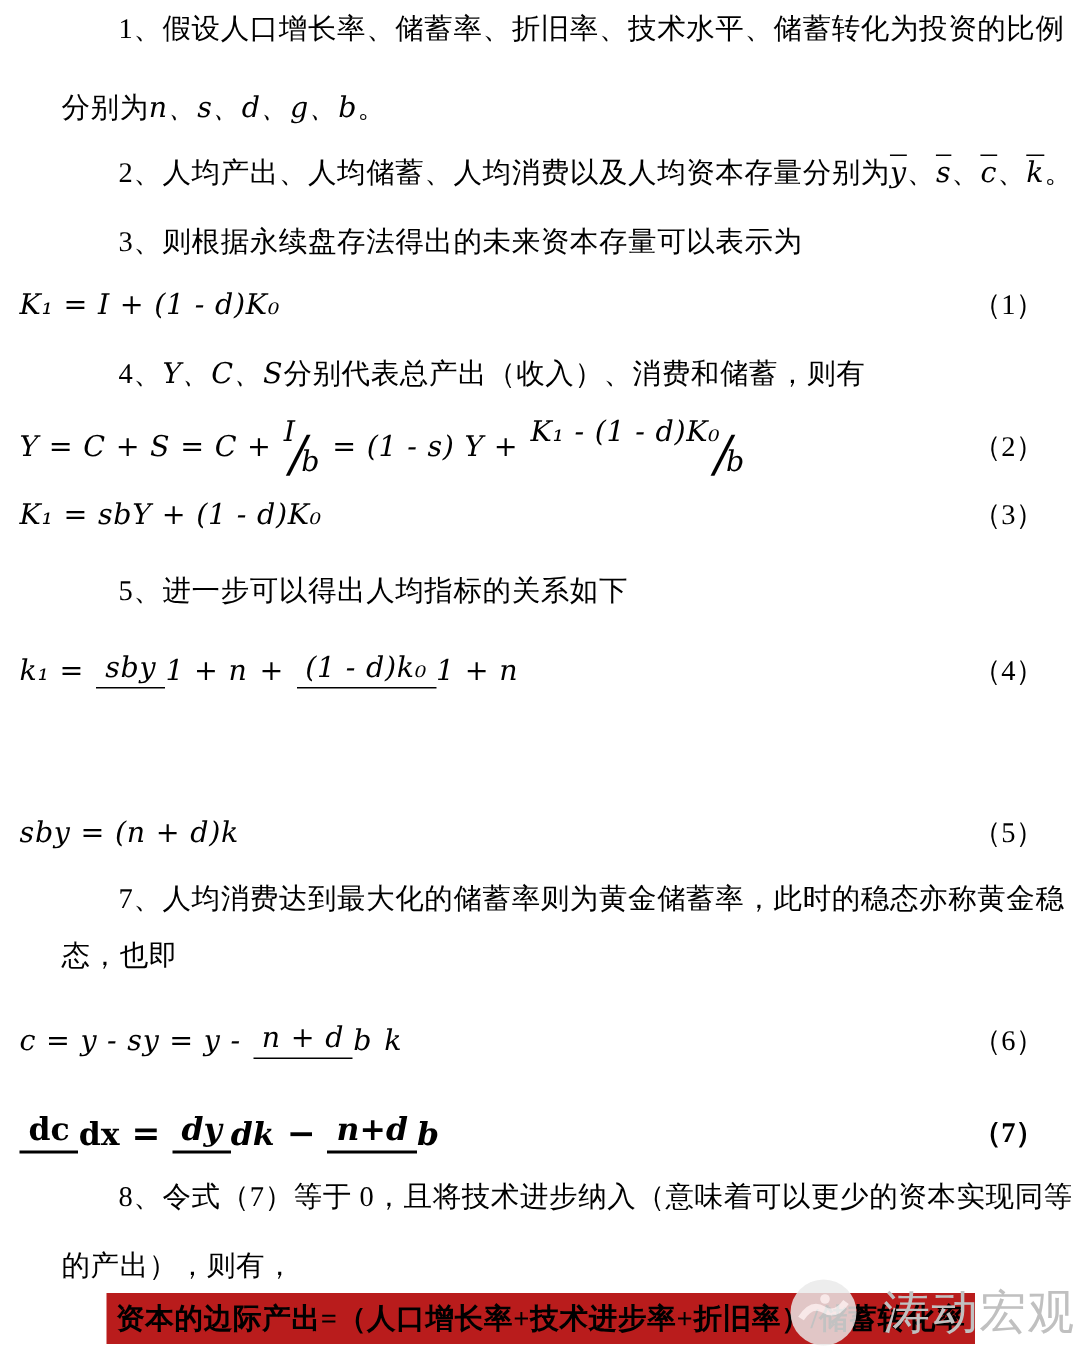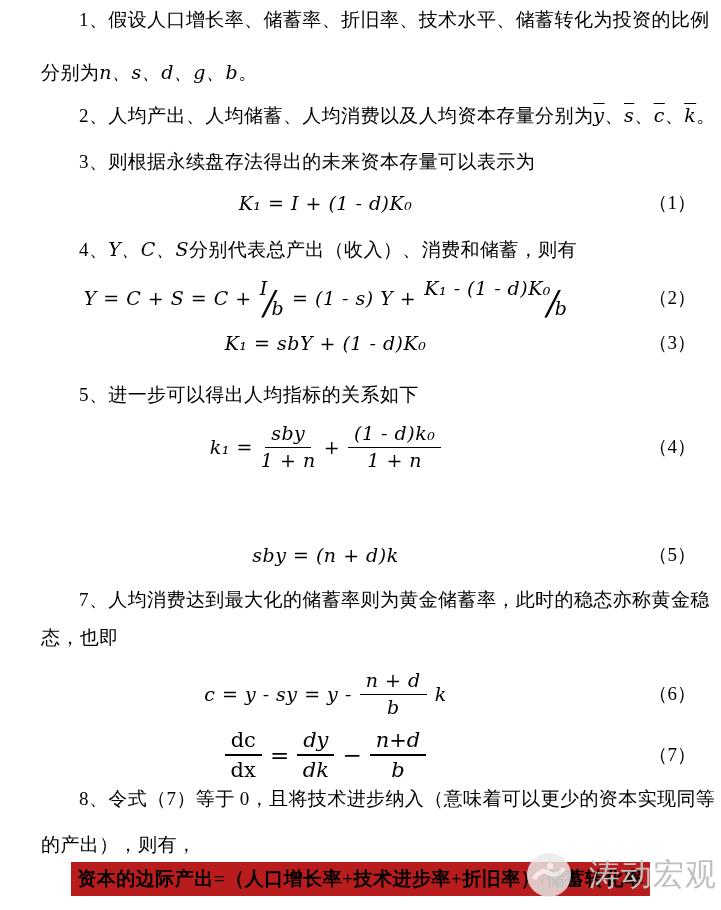--- a/index.html
+++ b/index.html
@@ -11,40 +11,40 @@
   .para{
     position:absolute;left:9px;right:9px;
     font-size:19px;line-height:1.3;letter-spacing:0.4px;white-space:nowrap;margin-left:32px;
   }
   .ind{text-indent:2em;}
   .math{font-family:"DejaVu Serif","Liberation Serif",serif;font-style:italic;letter-spacing:0.5px;}
   .ov{text-decoration:overline;}
   
   .eq-row{
     position:absolute;left:9px;right:9px;
-    display:flex;align-items:center;justify-content:center;
+    display:flex;align-items:center;
     padding-right:70px;box-sizing:border-box;
     font-size:19px;
   }
   .eq-row > *{margin:0 4px;}
   .eq-num{
     position:absolute;right:16px;top:50%;transform:translateY(-50%);
     font-family:"Liberation Serif",serif;font-style:normal;font-size:19px;margin:0;
   }
   
-  .vfrac{display:inline-flex;flex-direction:column;align-items:center;vertical-align:middle;line-height:1.15;}
+  .vfrac{display:inline-flex;flex-direction:row;align-items:center;vertical-align:middle;line-height:1.15;}
   .vfrac .fn{border-bottom:1.4px solid #000;padding:0 6px 2px;}
   .vfrac .fd{padding-top:2px;}
   
   .sfrac{display:inline-block;white-space:nowrap;}
   .sfrac .sn{vertical-align:0.55em;}
   .sfrac .sl{font-size:1.75em;font-style:italic;line-height:0;vertical-align:-0.28em;margin:0 -4px;display:inline-block;}
   .sfrac .sd{vertical-align:-0.5em;}
   
-  .eq7{font-family:"DejaVu Serif",serif;font-weight:normal;font-size:21px;}
+  .eq7{font-family:"DejaVu Serif",serif;font-weight:bold;font-size:21px;}
   .eq7 .upright{font-style:normal;}
   .eq7 .it{font-style:italic;}
   .eq7 .vfrac .fn{border-bottom:2px solid #000;}
   .eq7 .big{font-size:23px;font-style:normal;}
   
   .hl-row{position:absolute;left:9px;right:9px;display:flex;justify-content:center;z-index:1;}
   .hl{
     background:#b91c1c;color:#000;font-weight:bold;font-size:19px;
     padding:4px 6px;letter-spacing:0.5px;white-space:nowrap;
   }

